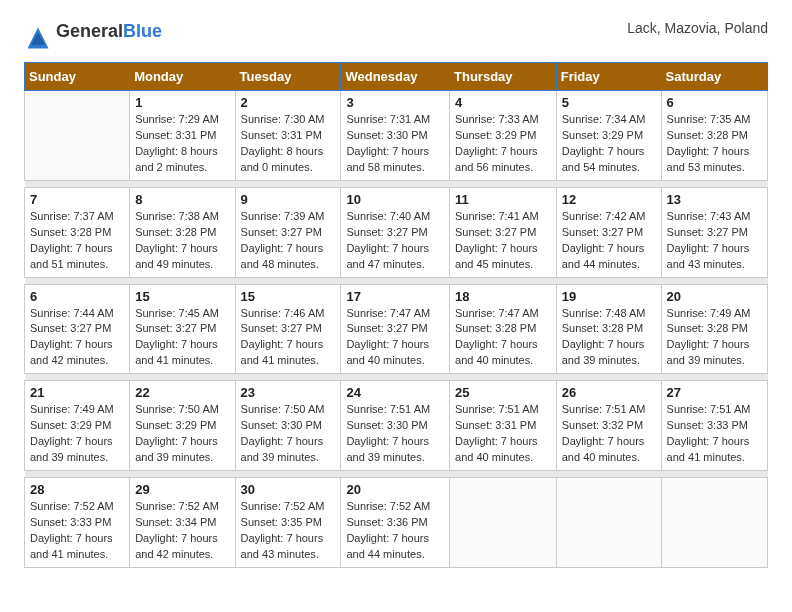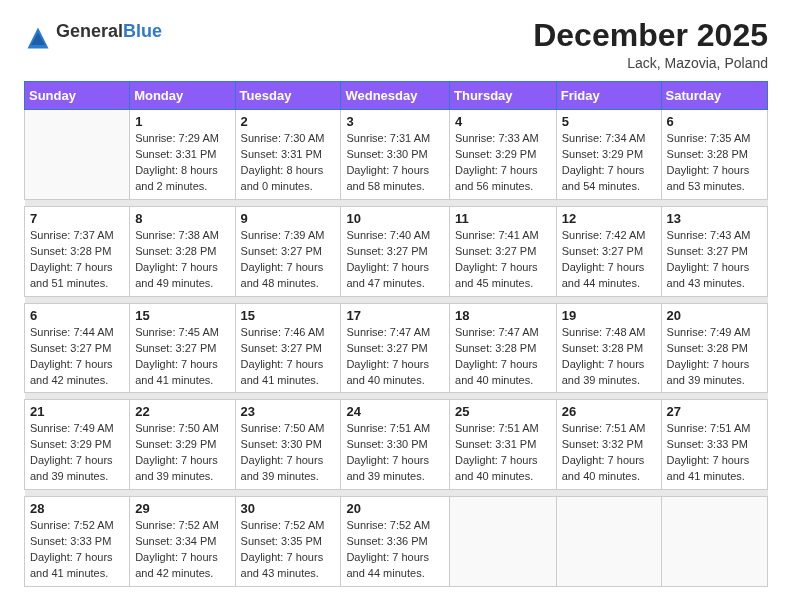--- a/index.html
+++ b/index.html
@@ -61,21 +61,21 @@
       font-size: 14px;
       color: #444;
       margin-top: 2px;
     }
     .calendar {
       width: 100%;
       border-collapse: collapse;
       margin-top: 4px;
     }
     .calendar th {
-      background: #8b5cf6;
+      background: #a16207;
       color: #fff;
       font-size: 13px;
       font-weight: bold;
       padding: 6px 4px;
       text-align: left;
       border: 1px solid #2e7ad1;
     }
     .calendar td {
       border: 1px solid #ccc;
       vertical-align: top;
@@ -111,21 +111,20 @@
       <svg class="logo-icon" viewBox="0 0 32 32" xmlns="http://www.w3.org/2000/svg">
         <polygon points="16,4 28,28 4,28" fill="#2e7ad1"></polygon>
         <polygon points="16,10 24,24 8,24" fill="#1a5fa8"></polygon>
       </svg>
       <div class="logo-text">
         <span class="logo-general">General</span>
         <span class="logo-blue">Blue</span>
       </div>
     </div>
     <div class="title-block">
-      <div class="month-title">December 2025</div>
       <div class="location">Lack, Mazovia, Poland</div>
     </div>
   </div>
 
   <table class="calendar">
     <thead>
       <tr>
       <th>Sunday</th>
           <th>Monday</th>
           <th>Tuesday</th>

